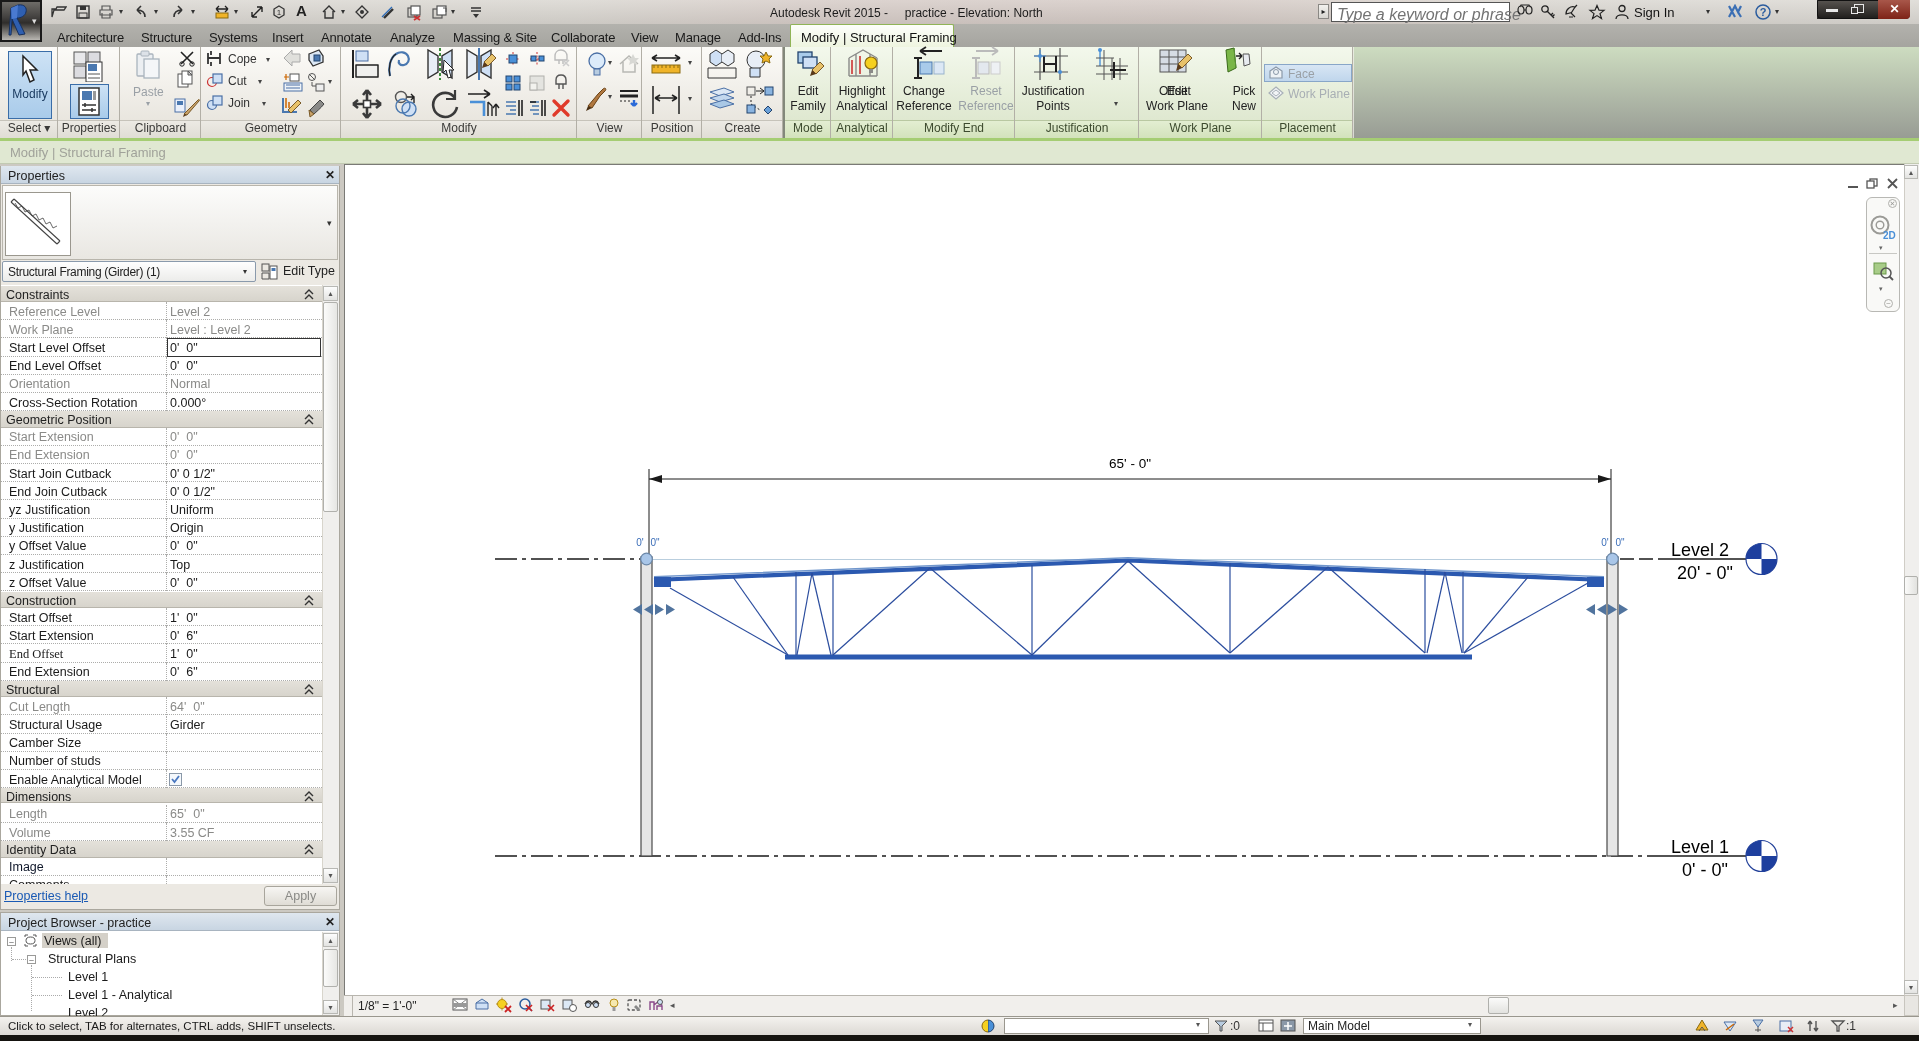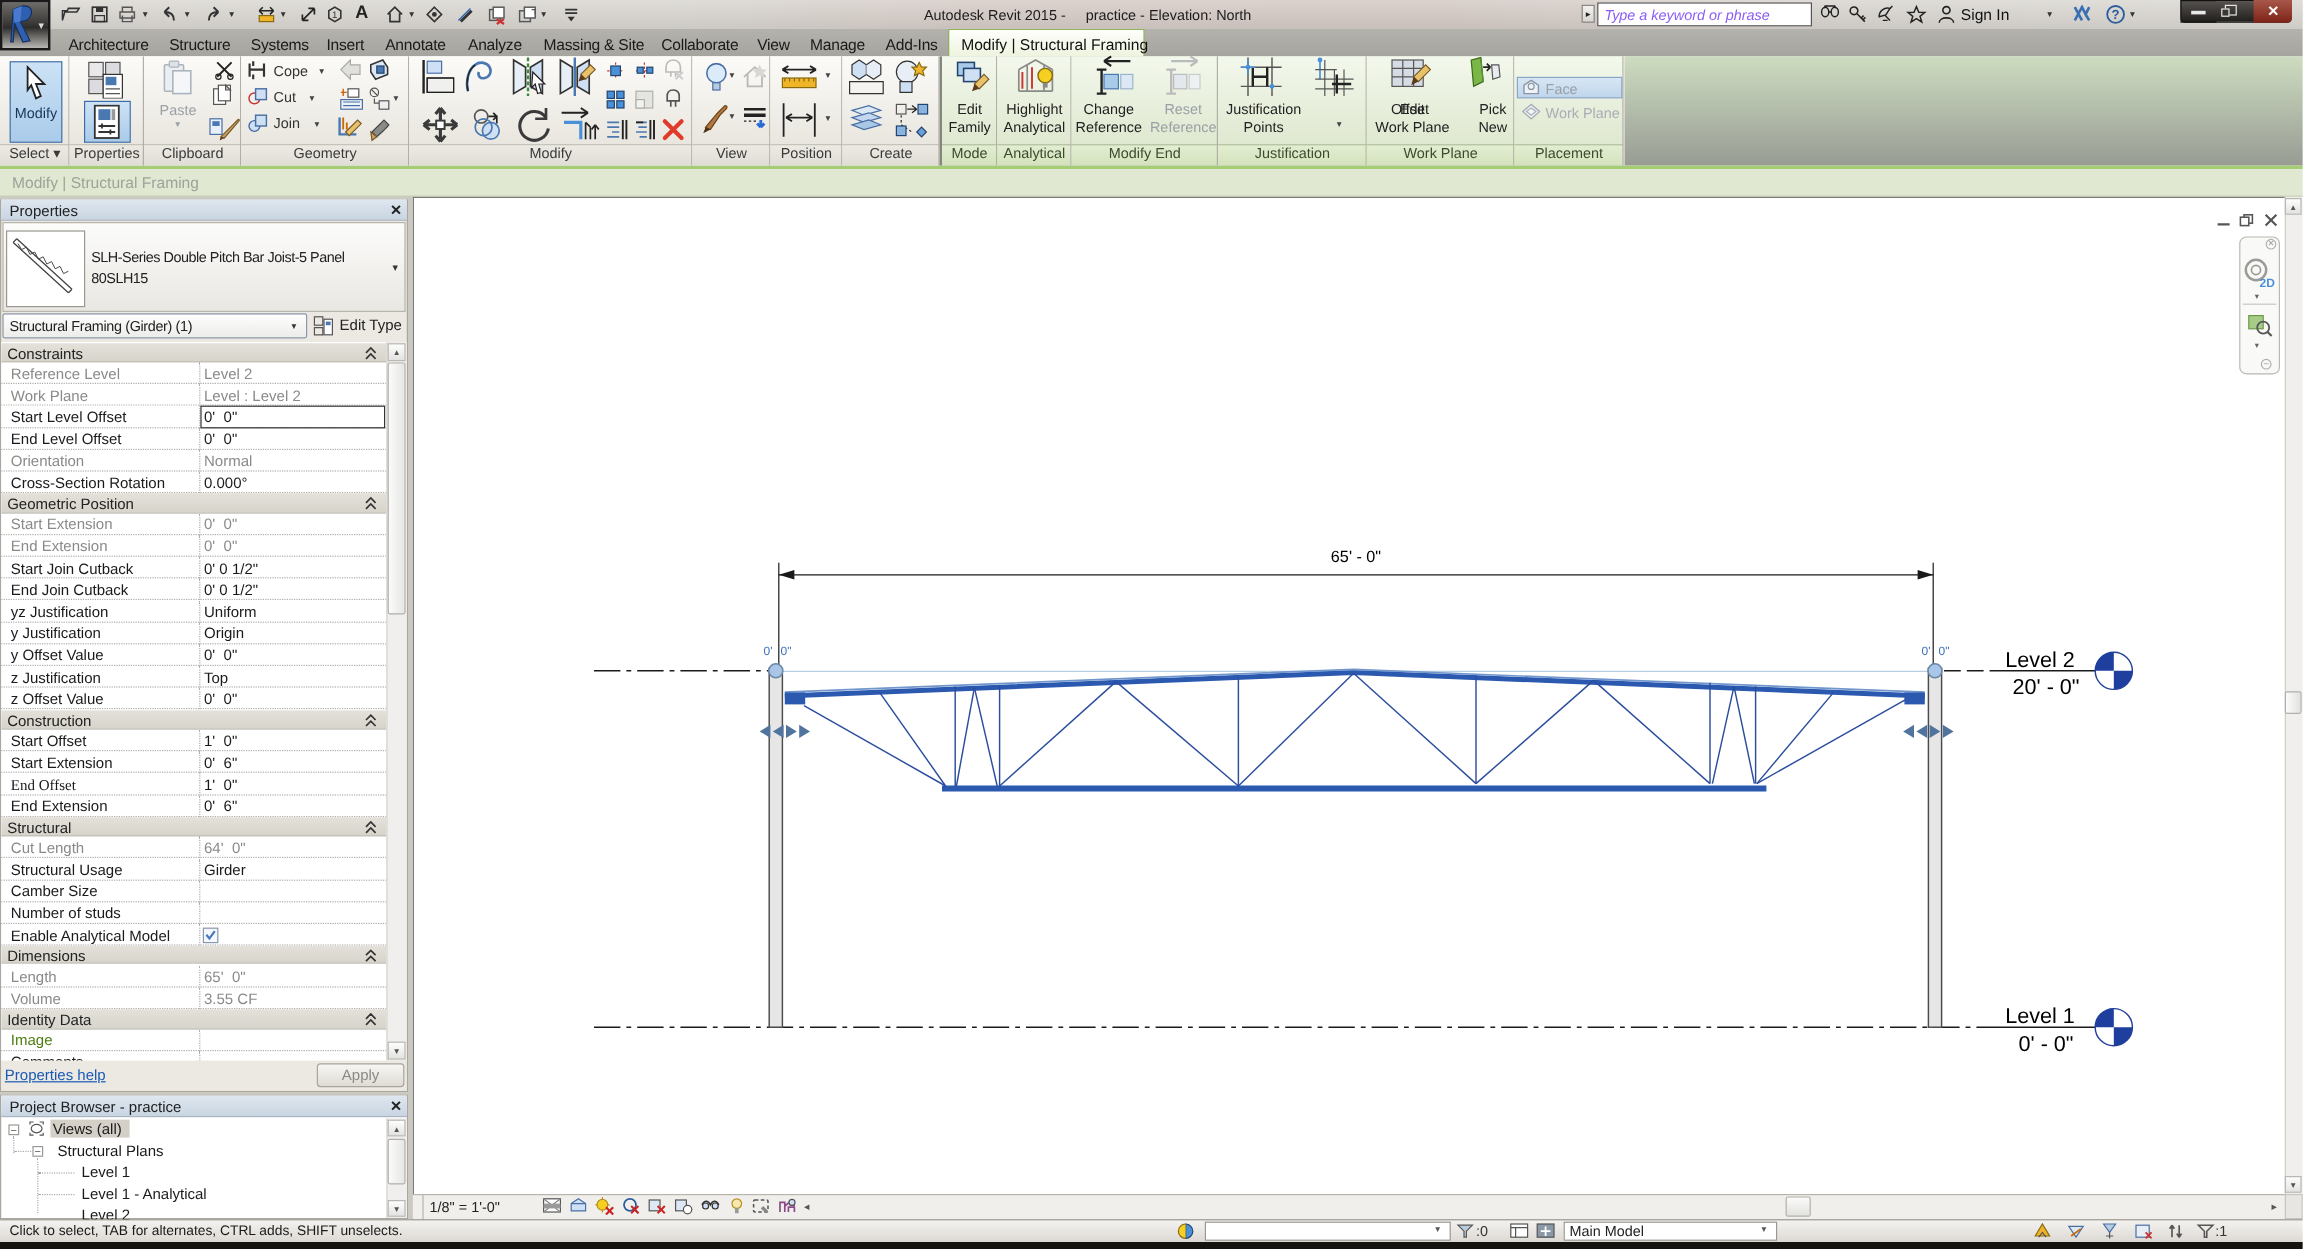--- a/index.html
+++ b/index.html
@@ -92,21 +92,21 @@
 <div style="position:absolute;left:451px;top:9px;width:8px;height:6px;color:#333;font-size:8px;line-height:6px;">▾</div>
 <div style="position:absolute;left:468px;top:4px;width:16px;height:16px;">
       <svg width="16" height="17" viewBox="0 0 16 17">
         <path d="M3 4 L13 4 M3 7 L13 7" stroke="#333" stroke-width="1.4"></path>
         <path d="M5 10 L11 10 L8 14 Z" fill="#333"></path>
       </svg>
     </div>
 <div style="position:absolute;left:770px;top:6px;height:14px;font-size:12px;color:#1c1c1c;white-space:pre;">Autodesk Revit 2015 -     practice - Elevation: North</div>
 <div style="position:absolute;left:1318px;top:4px;width:11px;height:15px;border:1px solid #8a8884;background:linear-gradient(#f2f1ee,#d8d6d1);font-size:8px;color:#222;text-align:center;line-height:14px;">▸</div>
 <div style="position:absolute;left:1331px;top:2px;width:179px;height:20px;background:#fff;border:1px solid #555;"></div>
-<div style="position:absolute;left:1337px;top:6px;font-size:12px;color:#8b5cf6;font-style:italic;">Type a keyword or phrase</div>
+<div style="position:absolute;left:1337px;top:6px;font-size:16px;color:#737373;font-style:italic;">Type a keyword or phrase</div>
 <div style="position:absolute;left:1516px;top:4px;width:18px;height:16px;">
       <svg width="18" height="16" viewBox="0 0 18 16">
         <path d="M2 6 a3 4 0 1 0 6 0 a3 4 0 1 0 -6 0 M10 6 a3 4 0 1 0 6 0 a3 4 0 1 0 -6 0 M8 6 L10 6 M4 3 L5 1 L13 1 L14 3" fill="none" stroke="#222" stroke-width="1.2"></path>
       </svg>
     </div>
 <div style="position:absolute;left:1540px;top:4px;width:18px;height:16px;">
       <svg width="18" height="16" viewBox="0 0 18 16">
         <circle cx="5" cy="5" r="3.2" fill="none" stroke="#222" stroke-width="1.3"></circle>
         <path d="M7.5 7.5 L14 14 M11 11 L13 9 M12.5 12.5 L14.5 10.5" stroke="#222" stroke-width="1.3" fill="none"></path>
       </svg>
@@ -655,21 +655,20 @@
 <div style="position:absolute;left:2px;top:185px;width:336px;height:75px;background:linear-gradient(#fcfcfb,#e9e7e2);border:1px solid #b8b5ac;"></div>
 <div style="position:absolute;left:5px;top:192px;width:66px;height:64px;background:#fff;border:1px solid #9a978e;"></div>
 <div style="position:absolute;left:7px;top:194px;width:62px;height:60px;">
       <svg width="62" height="60" viewBox="0 0 62 60">
         <g stroke="#444" fill="none" stroke-width="1.1">
           <path d="M4 8 L50 50 M7 5 L53 47 M4 8 L7 5 M50 50 L53 47"></path>
           <path d="M8 9 L11 14 L15 12 L18 18 L22 16 L25 22 L29 20 L32 26 L36 24 L39 30 L43 28 L46 34 L50 32" stroke-width=".8"></path>
         </g>
       </svg>
     </div>
-<div style="position:absolute;left:76px;top:205px;width:248px;height:36px;font-size:12px;letter-spacing:-0.4px;color:#222;line-height:18px;">SLH-Series Double Pitch Bar Joist-5 Panel<br>80SLH15</div>
 <div style="position:absolute;left:327px;top:219px;width:10px;height:8px;color:#333;font-size:9px;line-height:8px;">▾</div>
 <div style="position:absolute;left:2px;top:261px;width:254px;height:21px;background:linear-gradient(#fefefe,#ececea);border:1px solid #8a9aac;border-radius:2px;"></div>
 <div style="position:absolute;left:8px;top:265px;font-size:12px;letter-spacing:-0.3px;color:#222;">Structural Framing (Girder) (1)</div>
 <div style="position:absolute;left:243px;top:268px;width:9px;height:7px;color:#333;font-size:8px;line-height:7px;">▾</div>
 <div style="position:absolute;left:261px;top:263px;width:17px;height:18px;">
       <svg width="17" height="18" viewBox="0 0 17 18">
         <rect x="1" y="1" width="7" height="7" fill="none" stroke="#555"></rect>
         <rect x="9" y="3" width="7" height="13" fill="#fff" stroke="#555"></rect>
         <rect x="10.5" y="5" width="4" height="3" fill="#4a78b0"></rect>
         <path d="M1 10 L8 10 L8 16 L1 16 Z" fill="none" stroke="#555"></path>
@@ -842,21 +841,21 @@
         <span style="position:absolute;left:165px;top:0;width:1px;height:18.2px;border-left:1px dotted #adadab;"></span>
         <span style="position:absolute;left:169px;top:2.5px;font-size:12.5px;color:#8a8a88;">3.55 CF</span>
       </div>
       <div style="position:absolute;left:0;top:556.2px;width:321px;height:16.5px;background:linear-gradient(#e4e1da,#d7d4cc);border-bottom:1px solid #b8b5ac;">
         <span style="position:absolute;left:5px;top:2px;font-size:12.5px;color:#222;">Identity Data</span>
         <svg style="position:absolute;right:8px;top:3px;" width="10" height="11" viewBox="0 0 10 11">
           <path d="M1 5 L5 1 L9 5 M1 10 L5 6 L9 10" fill="none" stroke="#333" stroke-width="1.4"></path>
         </svg>
       </div>
       <div style="position:absolute;left:0;top:572.7px;width:321px;height:18.2px;border-bottom:1px dotted #adadab;">
-        <span style="position:absolute;left:8px;top:2.5px;font-size:12.5px;color:#4d7c0f;">Image</span>
+        <span style="position:absolute;left:8px;top:2.5px;font-size:12.5px;color:#0f172a;">Image</span>
         <span style="position:absolute;left:165px;top:0;width:1px;height:18.2px;border-left:1px dotted #adadab;"></span>
         <span style="position:absolute;left:169px;top:2.5px;font-size:12.5px;color:#1a1a1a;"></span>
       </div>
       <div style="position:absolute;left:0;top:590.9px;width:321px;height:18.2px;border-bottom:1px dotted #adadab;">
         <span style="position:absolute;left:8px;top:2.5px;font-size:12.5px;color:#1a1a1a;">Comments</span>
         <span style="position:absolute;left:165px;top:0;width:1px;height:18.2px;border-left:1px dotted #adadab;"></span>
         <span style="position:absolute;left:169px;top:2.5px;font-size:12.5px;color:#1a1a1a;"></span>
       </div>
     </div>
 <div style="position:absolute;left:322px;top:285px;width:17px;height:599px;background:#f0efed;border-left:1px solid #d8d5cc;"></div>

